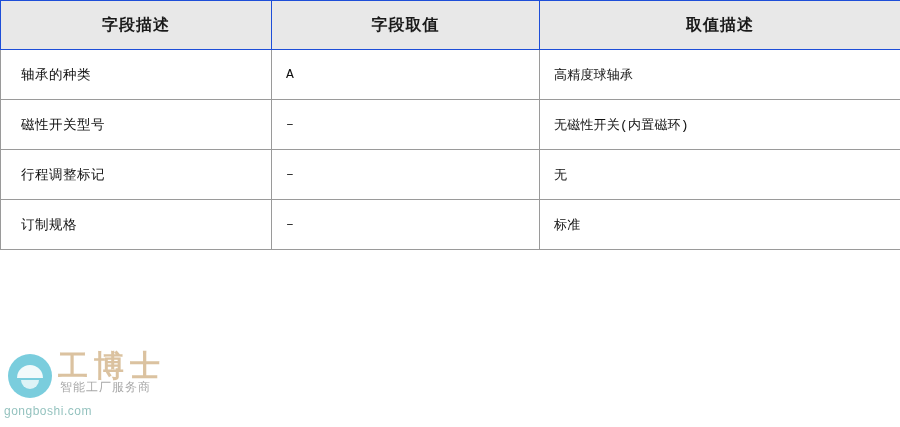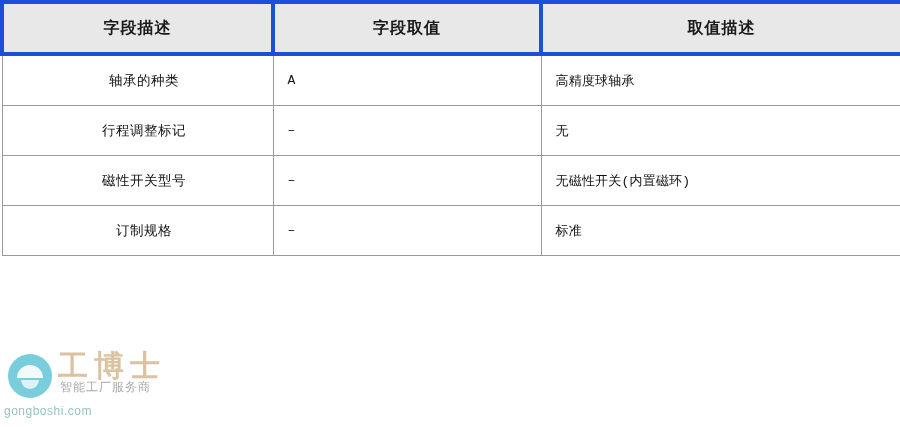--- a/index.html
+++ b/index.html
@@ -20,41 +20,40 @@
     table-layout: fixed;
     position: relative;
     z-index: 2;
   }
   .spec-table col.c1 { width: 271px; }
   .spec-table col.c2 { width: 268px; }
   .spec-table col.c3 { width: 361px; }
 
   .spec-table th {
     background: #e8e8e8;
-    border: 4px solid #1d4ed8;
+    border: 1px solid #1d4ed8;
     height: 46px;
     font-size: 16px;
     font-weight: bold;
     color: #1a1a1a;
     text-align: center;
     vertical-align: middle;
     letter-spacing: 1px;
   }
   .spec-table td {
     border: 1px solid #9a9a9a;
     height: 47px;
     font-size: 13.5px;
     color: #111111;
     vertical-align: middle;
     background: transparent;
   }
   .spec-table td.col-desc {
-    padding-left: 14px;
+    padding-left: 20px;
     letter-spacing: 0.5px;
-    text-align: center;
   }
   .spec-table td.col-val {
     padding-left: 14px;
     font-family: "Liberation Mono", monospace;
     font-size: 13px;
   }
   .spec-table td.col-valdesc {
     padding-left: 14px;
     font-family: "Liberation Mono", monospace;
     font-size: 13px;
@@ -155,28 +154,28 @@
       <th>取值描述</th>
     </tr>
   </thead>
   <tbody>
     <tr>
       <td class="col-desc">轴承的种类</td>
       <td class="col-val">A</td>
       <td class="col-valdesc">高精度球轴承</td>
     </tr>
     <tr>
+      <td class="col-desc">磁性开关型号</td>
+      <td class="col-val">–</td>
+      <td class="col-valdesc">无磁性开关(内置磁环)</td>
+    </tr>
+    <tr>
       <td class="col-desc">行程调整标记</td>
       <td class="col-val">–</td>
       <td class="col-valdesc">无</td>
-    </tr>
-    <tr>
-      <td class="col-desc">磁性开关型号</td>
-      <td class="col-val">–</td>
-      <td class="col-valdesc">无磁性开关(内置磁环)</td>
     </tr>
     <tr>
       <td class="col-desc">订制规格</td>
       <td class="col-val">–</td>
       <td class="col-valdesc">标准</td>
     </tr>
   </tbody>
 </table>
 
 </body></html>

